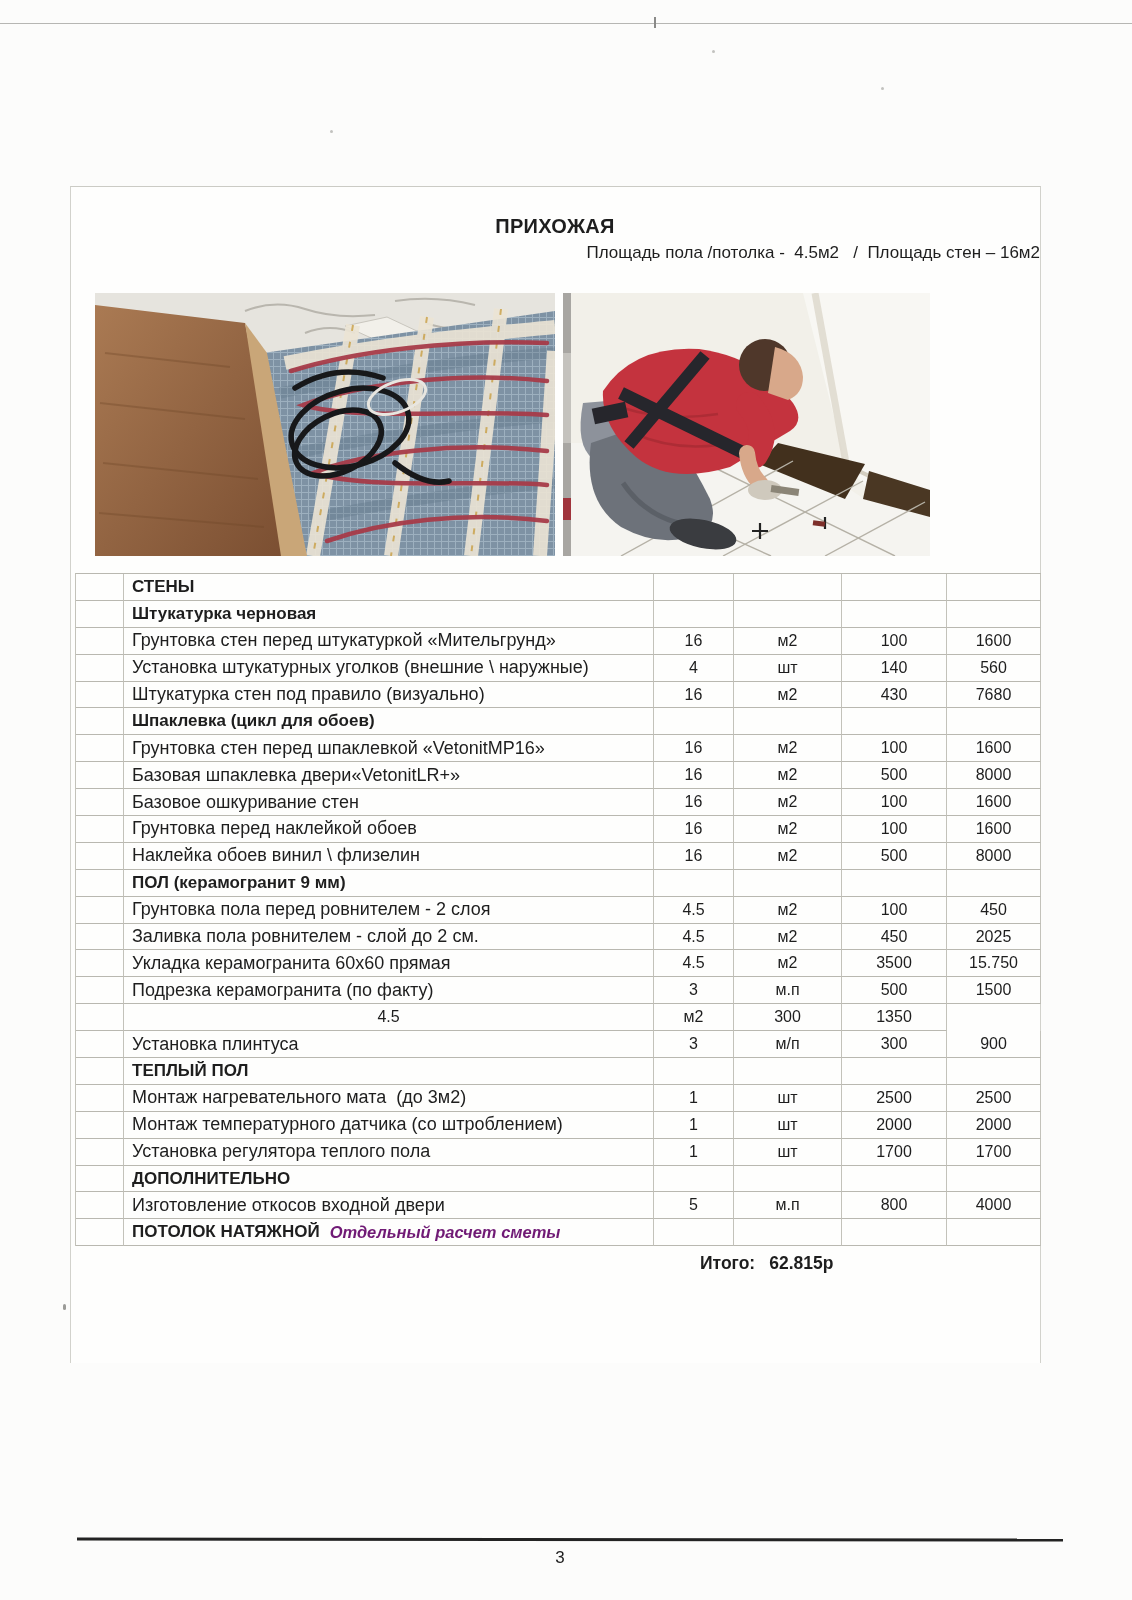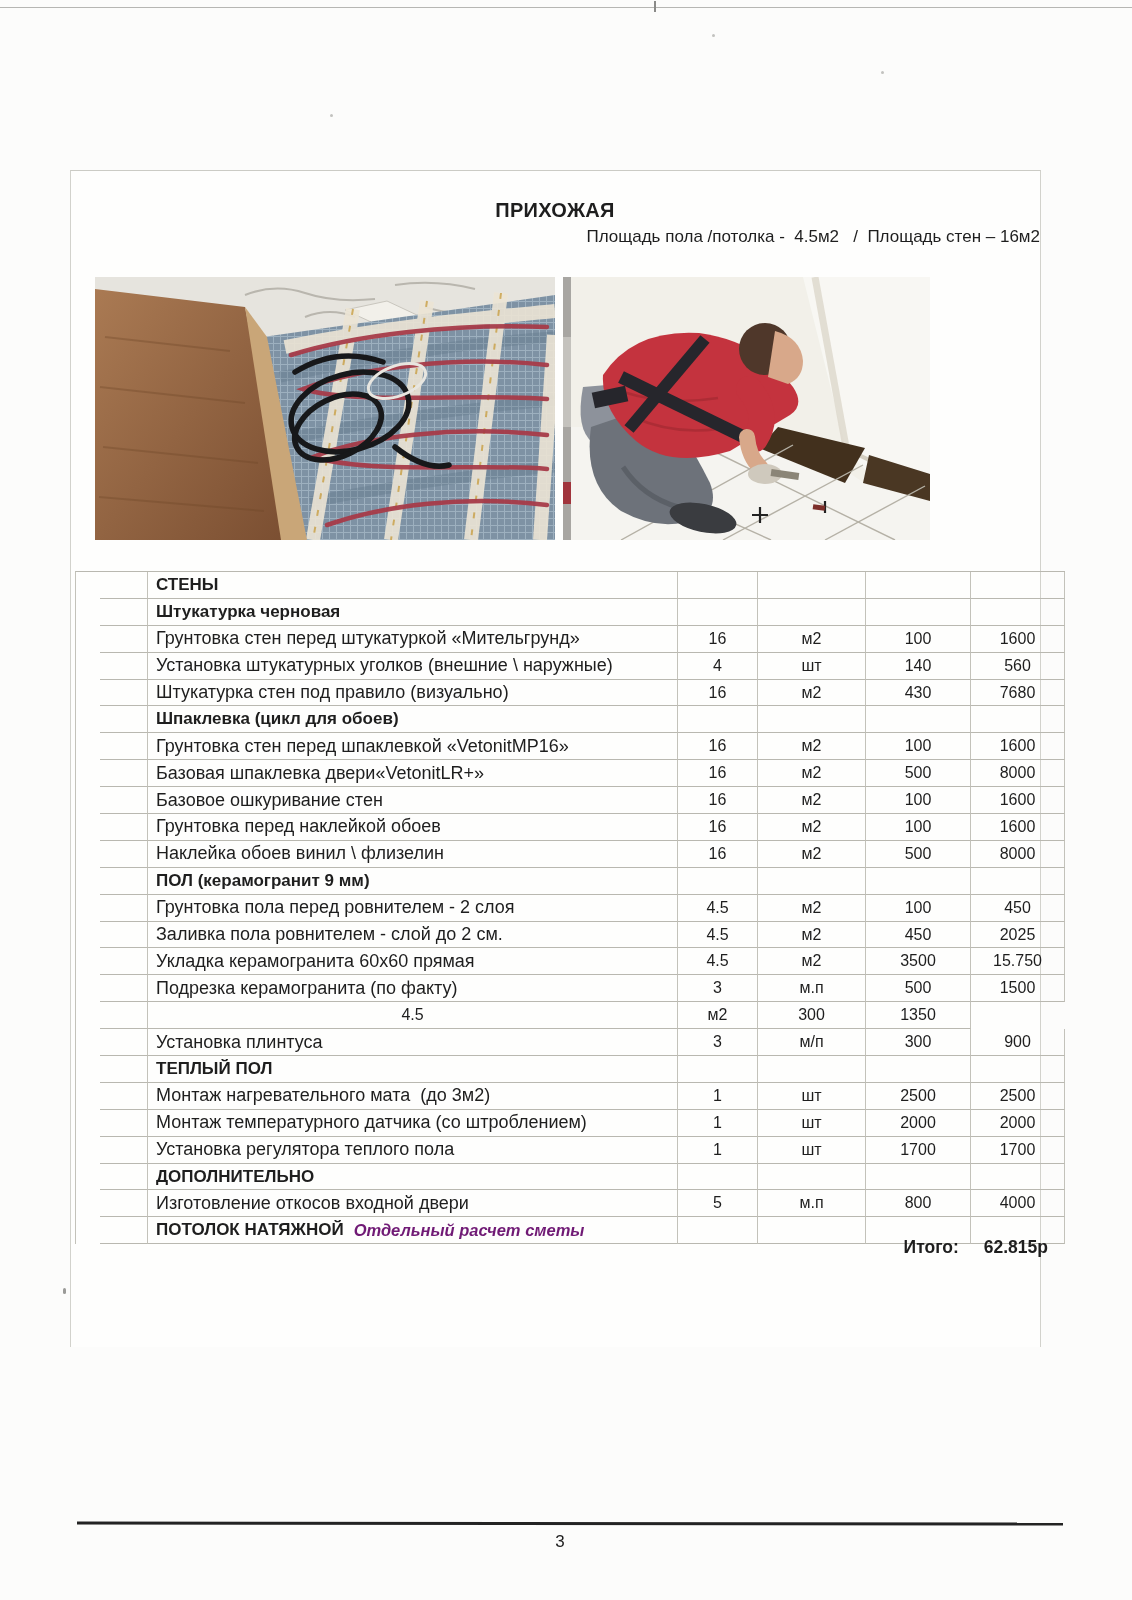--- a/index.html
+++ b/index.html
@@ -4,21 +4,21 @@
 <style>
   html,body{margin:0;padding:0;}
   body{
     width:1132px;height:1600px;
     background:#fcfcfb;
     font-family:"Liberation Sans", sans-serif;
     color:#1e1e1e;
     position:relative;
     overflow:hidden;
   }
-  .stage{position:absolute;inset:0;width:1132px;height:1348px;}
+  .stage{position:absolute;inset:0;width:1132px;height:1348px;margin-top:16px;}
 
   
   .top-scan-line{position:absolute;top:7px;left:0;width:1132px;height:1px;background:#a9a9a6;opacity:.85;}
   .top-scan-tick{position:absolute;top:1px;left:654px;width:2px;height:11px;background:#8a8a88;}
   .speck{position:absolute;background:#c2c2bf;border-radius:50%;}
 
   
   .page-frame{
     position:absolute;left:70px;top:170px;width:969px;height:1176px;
     border-top:1px solid #cbcbc5;border-left:1px solid #d2d2cc;border-right:1px solid #d2d2cc;
@@ -34,39 +34,38 @@
     text-align:right;font-size:17px;white-space:pre;
   }
 
   .photo{position:absolute;top:277px;height:263px;overflow:hidden;background:#e8e6e0;}
   .photo svg{display:block;width:100%;height:100%;}
   .photo-left{left:95px;width:460px;}
   .photo-right{left:563px;width:367px;}
 
   
   .estimate-table{
-    position:absolute;left:75px;top:571px;width:965px;
+    position:absolute;left:75px;top:557px;width:965px;
     border-top:1px solid #b9b8b0;border-left:1px solid #c3c2ba;
     background:transparent;
-    padding-left:24px;
   }
   .trow{display:grid;grid-template-columns:48px 530px 80px 108px 105px 94px;height:26.9px;}
   .tc{
     border-right:1px solid #c3c2ba;border-bottom:1px solid #b9b8b0;
     display:flex;align-items:center;overflow:hidden;
   }
   .lab{padding-left:8px;font-size:18px;}
   .lab span{white-space:pre;}
   .num{justify-content:center;font-size:16px;}
   .sec .lab{font-size:17px;font-weight:700;}
   .note{color:#701a75;font-style:italic;font-weight:600;margin-left:10px;font-size:16.5px;}
 
   .grand-total{
     position:absolute;left:700px;top:1237px;width:348px;
-    display:flex;justify-content:flex-end;gap:25px;
+    display:flex;gap:14px;
     font-weight:700;font-size:17.5px;
   }
 
   .footer-rule{
     position:absolute;left:77px;top:1522px;width:986px;height:2.5px;
     background:#232323;transform:rotate(.06deg);
   }
   .footer-page{
     position:absolute;left:70px;top:1532px;width:980px;
     text-align:center;font-size:17px;

